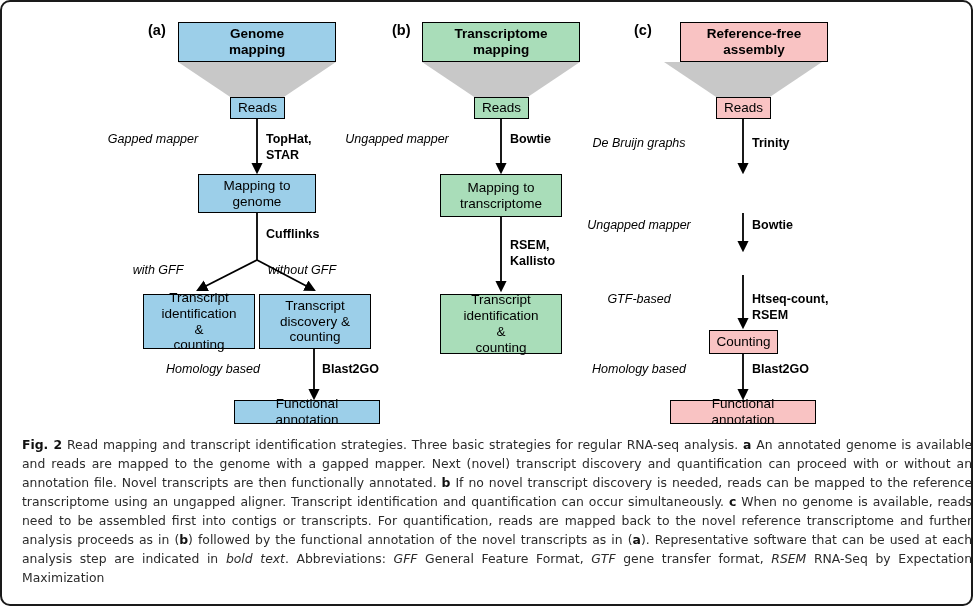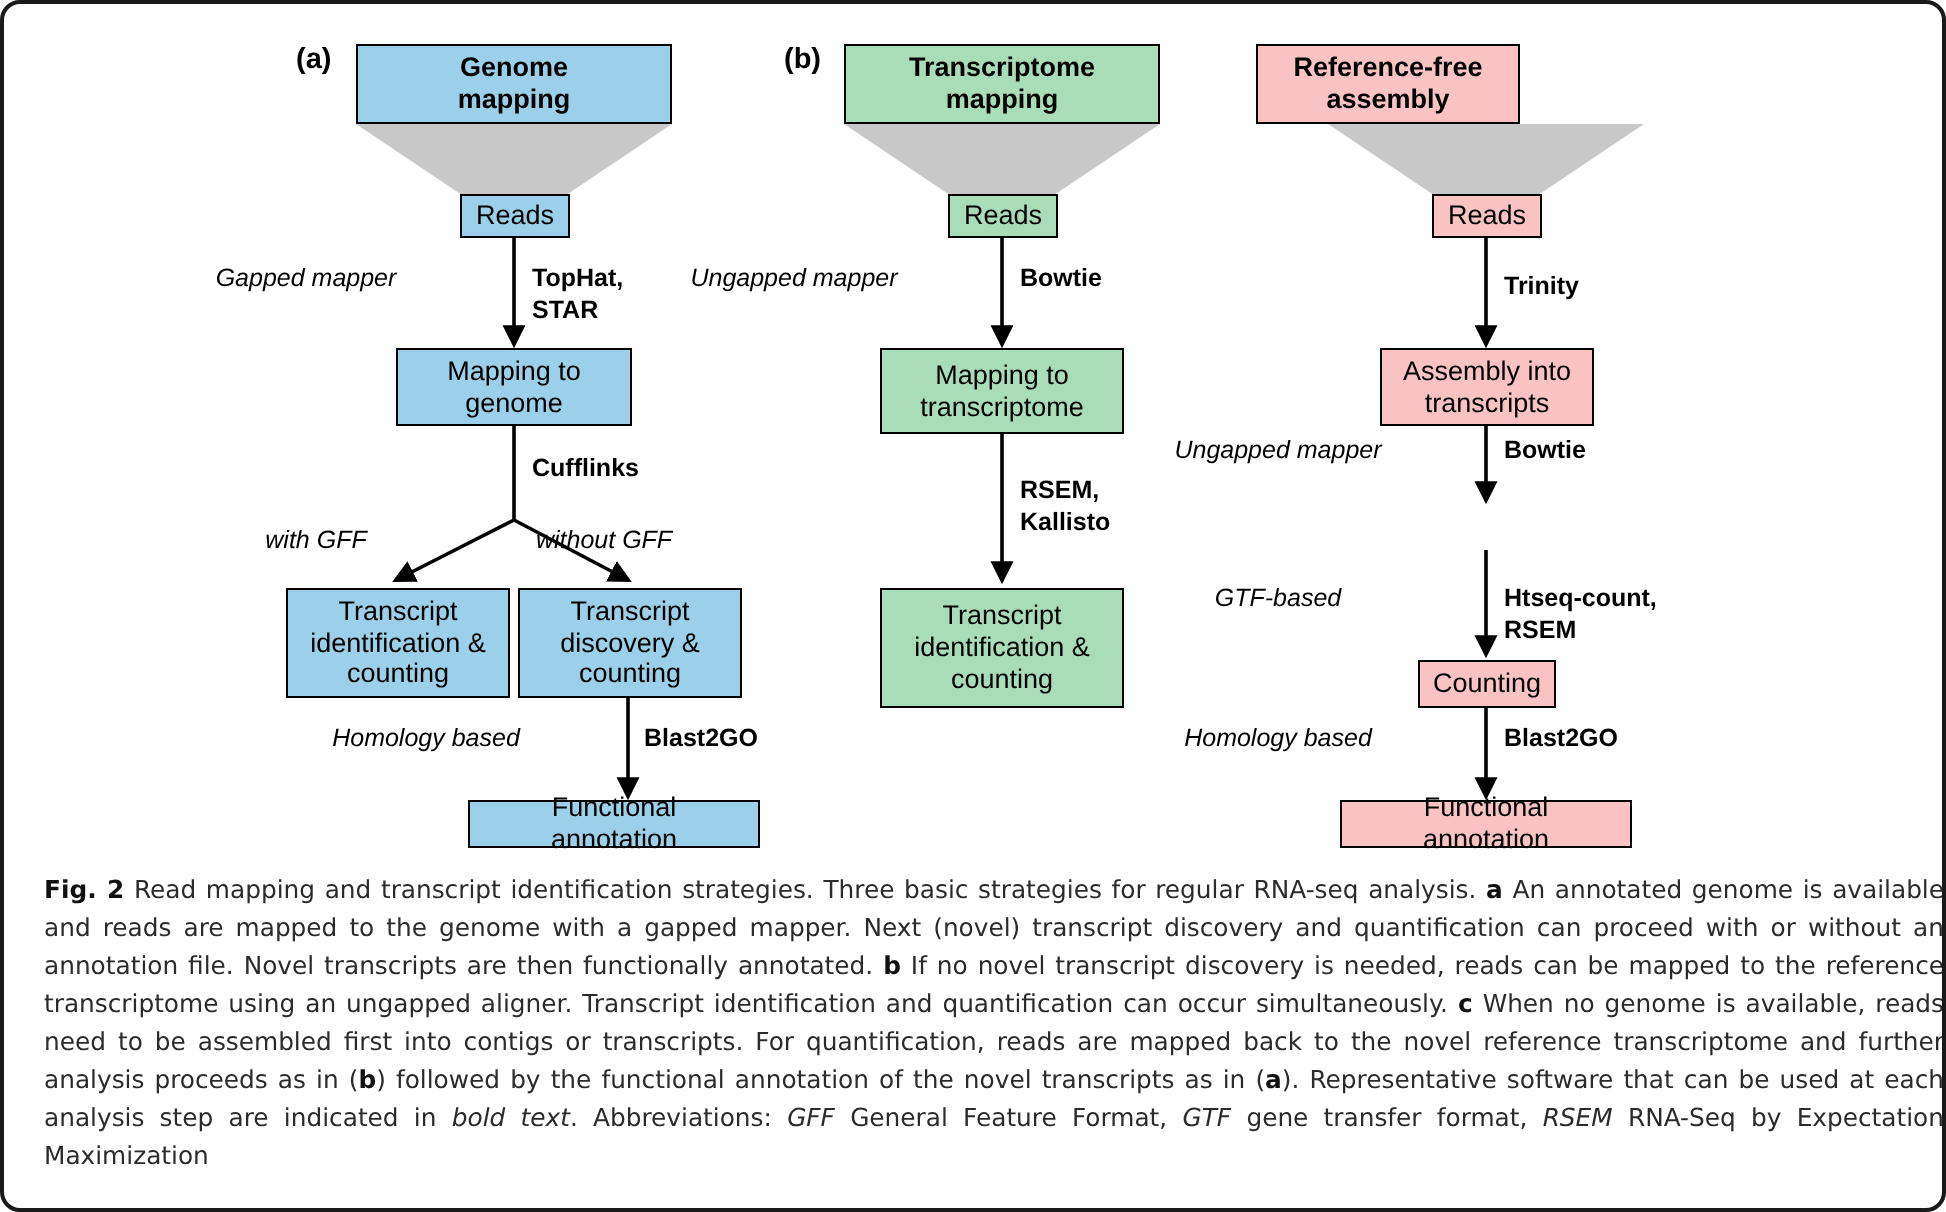--- a/index.html
+++ b/index.html
@@ -27,21 +27,21 @@
     position:absolute;
     box-sizing:border-box;
     border:1.5px solid #000;
     display:flex;
     align-items:center;
     justify-content:center;
     text-align:center;
     font-size:13.5px;
     line-height:1.18;
     color:#000;
-    padding:2px 8px;
+    padding:2px 20px;
   }
   .node.title{ font-weight:bold; font-size:13.5px; }
   .blue{ background:#9CCFE9; }
   .green{ background:#A9DDB9; }
   .pink { background:#F9C3C3; }
 
   
   .panel-letter{
     position:absolute;
     font-size:14.5px;
@@ -173,33 +173,32 @@
 counting</div>
 
     <div class="elabel ital right" style="left:300px; top:130px; width:190px;">Ungapped mapper</div>
     <div class="elabel bold" style="left:508px; top:130px;">Bowtie</div>
 
     <div class="elabel bold" style="left:508px; top:236px; white-space:pre-line;">RSEM,
 Kallisto</div>
 
     <div class="panel-letter" style="left:632px; top:20px;">(c)</div>
 
-    <div class="node pink title" style="left:626px; top:20px; width:132px; height:40px; white-space:pre-line;">Reference-free
+    <div class="node pink title" style="left:678px; top:20px; width:148px; height:40px; white-space:pre-line;">Reference-free
 assembly</div>
 
     <div class="node pink" style="left:714px; top:95px; width:55px; height:22px;">Reads</div>
 
-    <div class="node pink" style="left:688px; top:172px; width:107px; height:39px; white-space:pre-line;">Assembly into
-transcripts</div>
 
 
     <div class="node pink" style="left:707px; top:328px; width:69px; height:24px;">Counting</div>
 
     <div class="node pink" style="left:668px; top:398px; width:146px; height:24px;">Functional annotation</div>
 
+    <div class="elabel ital right" style="left:542px; top:134px; width:190px;">De Bruijn graphs</div>
     <div class="elabel bold" style="left:750px; top:134px;">Trinity</div>
 
     <div class="elabel ital right" style="left:542px; top:216px; width:190px;">Ungapped mapper</div>
     <div class="elabel bold" style="left:750px; top:216px;">Bowtie</div>
 
     <div class="elabel bold" style="left:750px; top:290px; white-space:pre-line;">Htseq-count,
 RSEM</div>
     <div class="elabel ital right" style="left:542px; top:290px; width:190px;">GTF-based</div>
 
     <div class="elabel ital right" style="left:542px; top:360px; width:190px;">Homology based</div>

